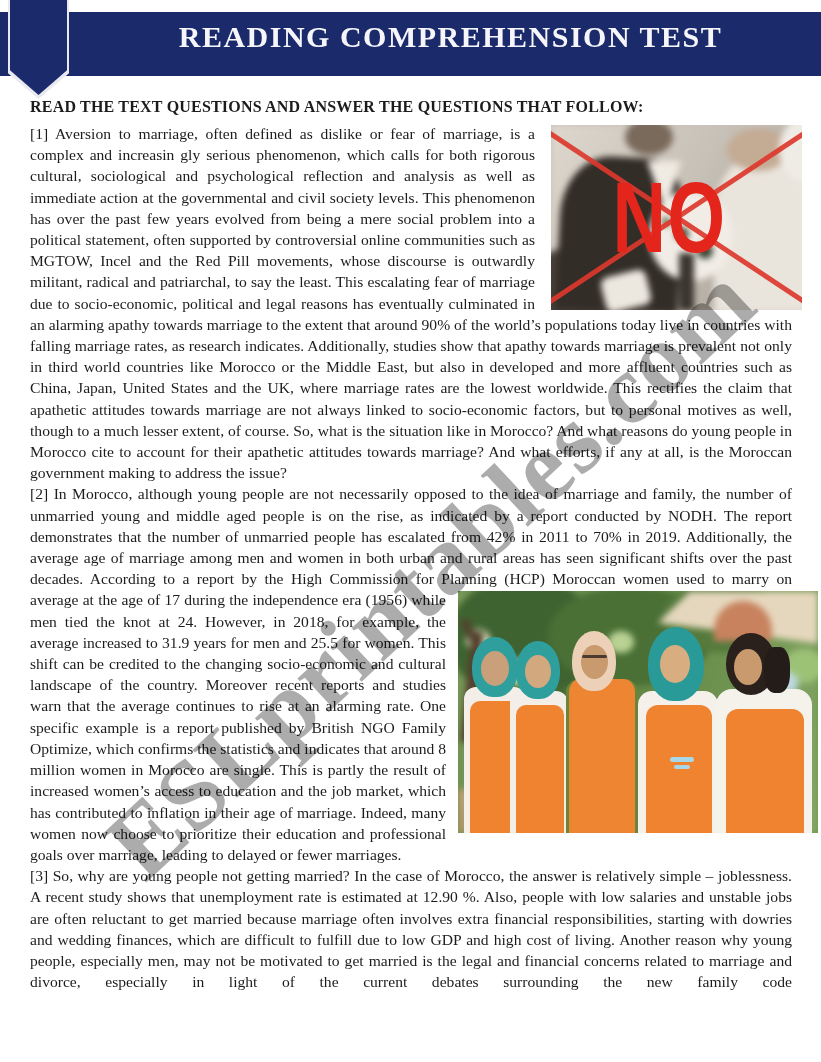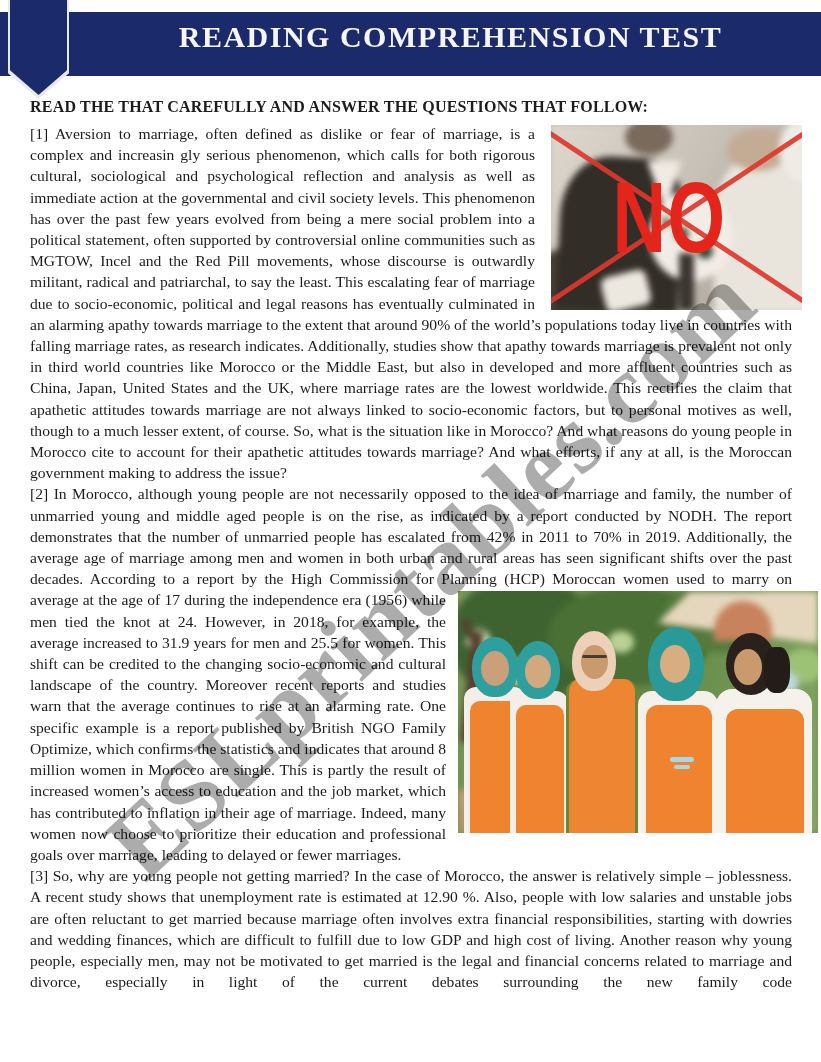--- a/index.html
+++ b/index.html
@@ -52,21 +52,21 @@
     <div class="banner-title">READING COMPREHENSION TEST</div>
   </div>
   <div class="ribbon-outer">
     <div class="ribbon-inner"></div>
   </div>
 
   <div class="watermark">ESLprintables.com</div>
 
   <div class="content">
 
-    <p class="instruction">READ THE THAT CAREFULLY AND ANSWER THE QUESTIONS THAT FOLLOW:</p>
+    <p class="instruction">READ THE TEXT QUESTIONS AND ANSWER THE QUESTIONS THAT FOLLOW:</p>
 
     <div class="para">
       <figure class="fig fig1" style="margin-top:2px;">
         <div class="bg">
           <div class="abs" style="inset:0;background:linear-gradient(120deg,#ded7cd,#c7c0b6 50%,#a39b91);"></div>
           <div class="abs" style="left:-25px;top:118px;width:125px;height:90px;background:#463e37;border-radius:50%;"></div>
           <div class="abs" style="left:8px;top:32px;width:122px;height:155px;background:#332d28;border-radius:40% 30% 0 0;transform:rotate(3deg);"></div>
           <div class="abs" style="left:96px;top:36px;width:34px;height:52px;background:#efeae2;clip-path:polygon(0 0,100% 0,55% 100%);"></div>
           <div class="abs" style="left:74px;top:-6px;width:48px;height:36px;background:#7a6a5c;border-radius:50%;"></div>
           <div class="abs" style="left:163px;top:28px;width:118px;height:160px;background:#e9e4dc;border-radius:40% 50% 0 0;"></div>

